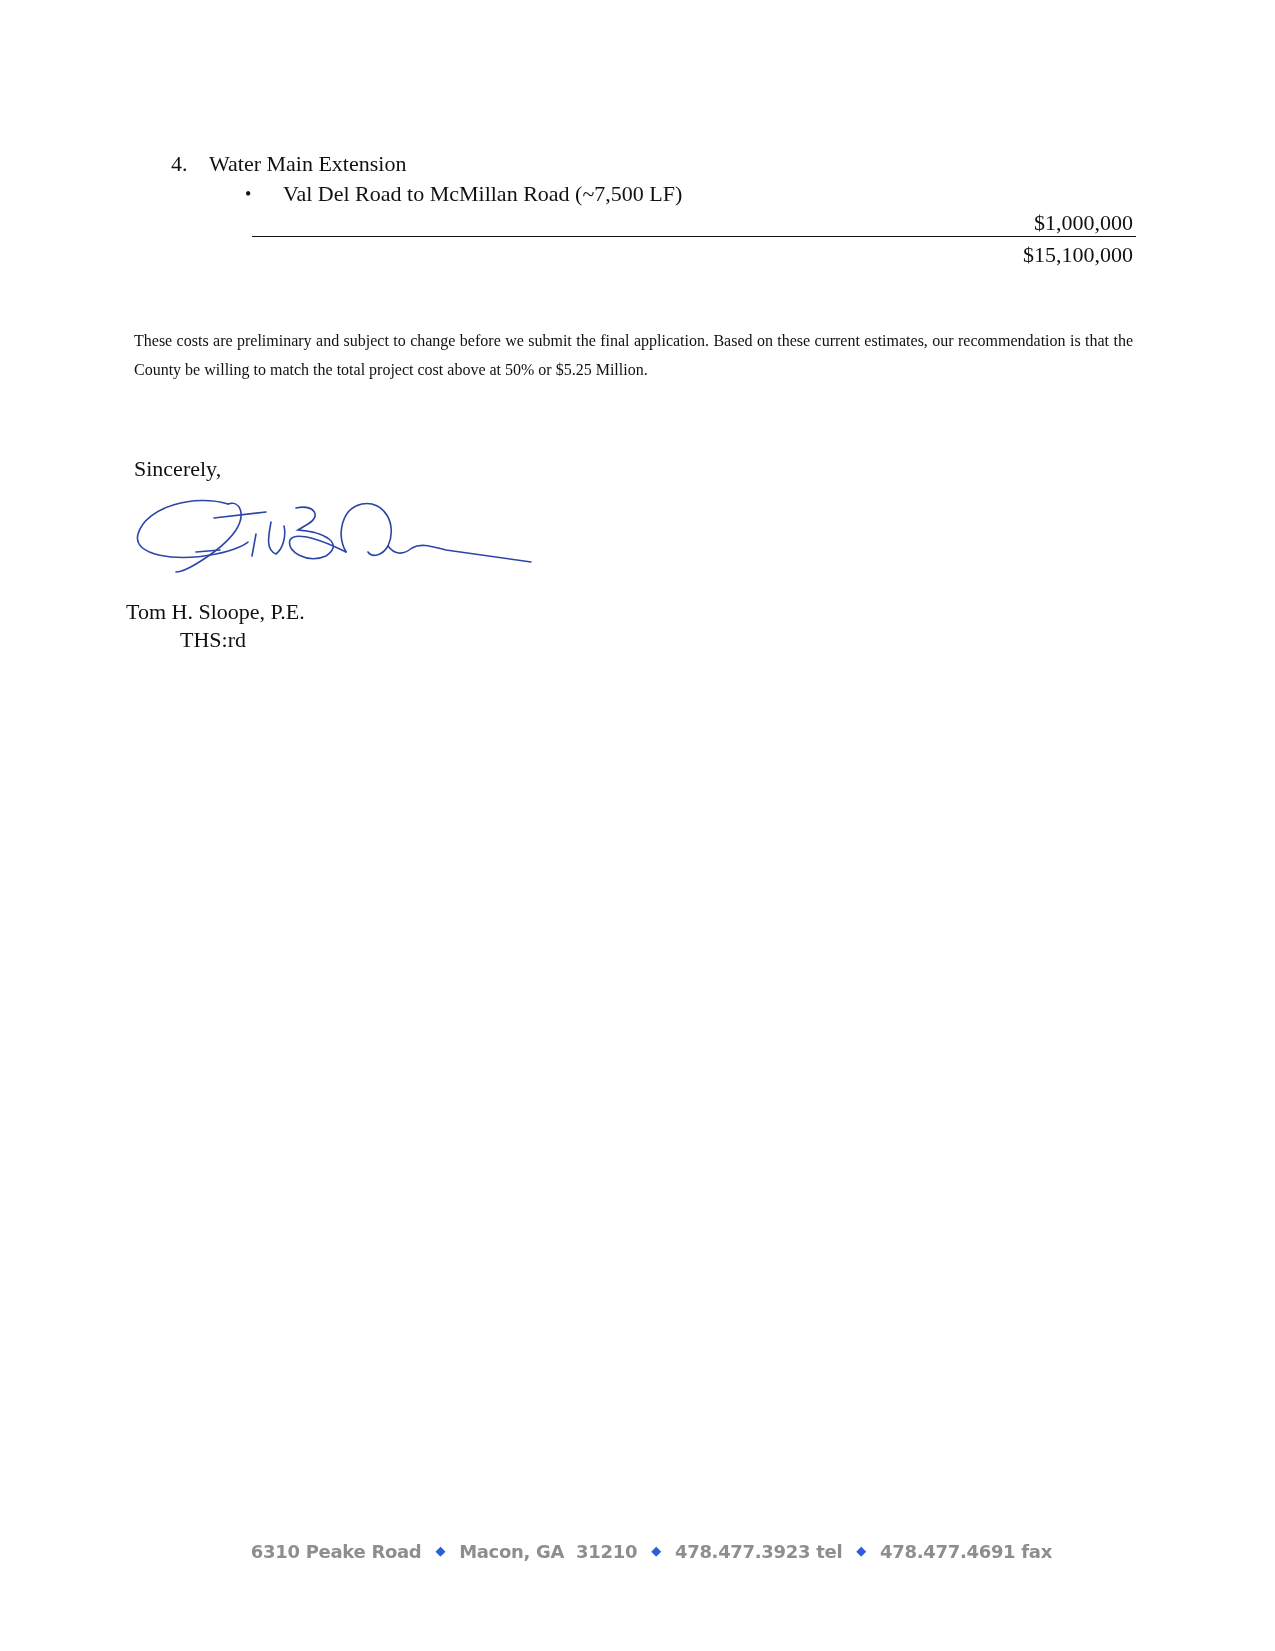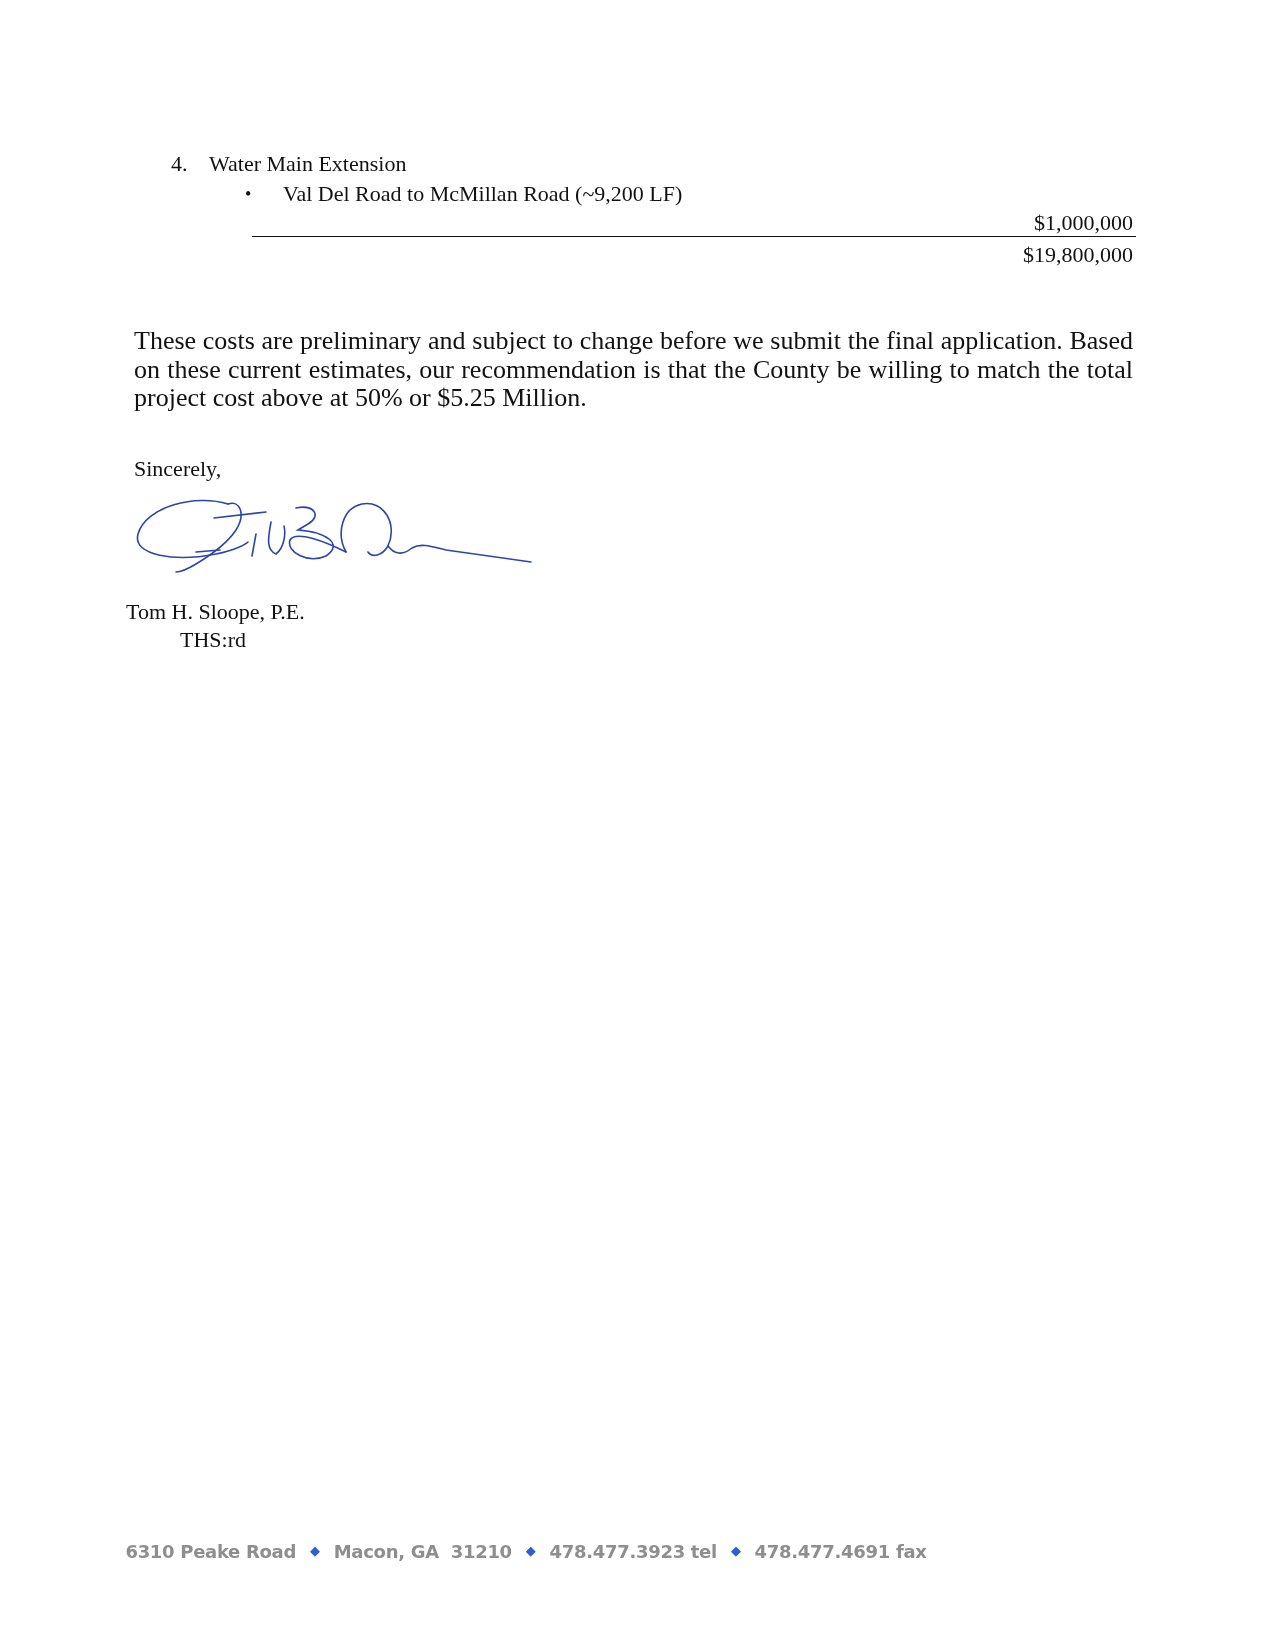--- a/index.html
+++ b/index.html
@@ -6,45 +6,45 @@
   body { width: 1275px; height: 1651px; position: relative; overflow: hidden;
          font-family: "Liberation Serif", "DejaVu Serif", serif; color: #111; }
   .t { position: absolute; font-size: 22px; line-height: 28px; white-space: nowrap; }
   .num { left: 171px; top: 150px; }
   .item-title { left: 209px; top: 150px; }
   .bullet { left: 245px; top: 180px; font-size: 18px; }
   .bullet-text { left: 283px; top: 180px; }
   .amount { right: 142px; top: 209px; text-align: left; }
   .rule { position: absolute; left: 252px; top: 236px; width: 884px; height: 0; border-top: 1.3px solid #111; }
   .total { right: 142px; top: 241px; text-align: right; }
-  .para { position: absolute; left: 134px; top: 327px; width: 999px; font-size: 26px; line-height: 28.5px;
+  .para { position: absolute; left: 134px; top: 327px; width: 999px; font-size: 16px; line-height: 28.5px;
           text-align: justify; }
   .closing { left: 134px; top: 455px; text-align: right; }
   .sig { position: absolute; left: 136px; top: 494px; }
   .name { left: 126px; top: 598px; }
   .initials { left: 134px; top: 626px; margin-left: 46px; }
-  .footer { position: absolute; left: 0; width: 1052px; top: 1541px; text-align: center;
+  .footer { position: absolute; left: 0; width: 1052px; top: 1541px; text-align: right;
             font-family: "DejaVu Sans", "Liberation Sans", sans-serif; font-weight: bold;
             font-size: 18px; color: #8e8e8e; letter-spacing: -0.3px; }
   .footer .diamond { color: #2a5fd8; font-size: 13px; margin: 0 14px; position: relative; top: -3px; }
 </style>
 </head>
 <body>
 
 <div>
 
   <span class="t num">4.</span>
   <span class="t item-title">Water Main Extension</span>
 
   <span class="t bullet">•</span>
-  <span class="t bullet-text">Val Del Road to McMillan Road (~9,200 LF)</span>
+  <span class="t bullet-text">Val Del Road to McMillan Road (~7,500 LF)</span>
 
   <span class="t amount">$1,000,000</span>
   <div class="rule"></div>
-  <span class="t total">$19,800,000</span>
+  <span class="t total">$15,100,000</span>
 
   <div class="para">These costs are preliminary and subject to change before we submit the final application. Based on these current estimates, our recommendation is that the County be willing to match the total project cost above at 50% or $5.25 Million.</div>
 
   <span class="t closing">Sincerely,</span>
 
   <svg class="sig" width="420" height="90" viewBox="0 0 420 90">
     <g fill="none" stroke="#2b45a8" stroke-width="1.6" stroke-linecap="round">
       <path d="M92,10 C60,0 10,12 2,40 C-4,62 40,68 80,60 C100,56 110,50 112,48"></path>
       <path d="M92,10 C104,6 110,20 100,36 C92,48 80,58 60,70 C50,76 44,78 40,78"></path>
       <path d="M78,24 L130,18"></path>

